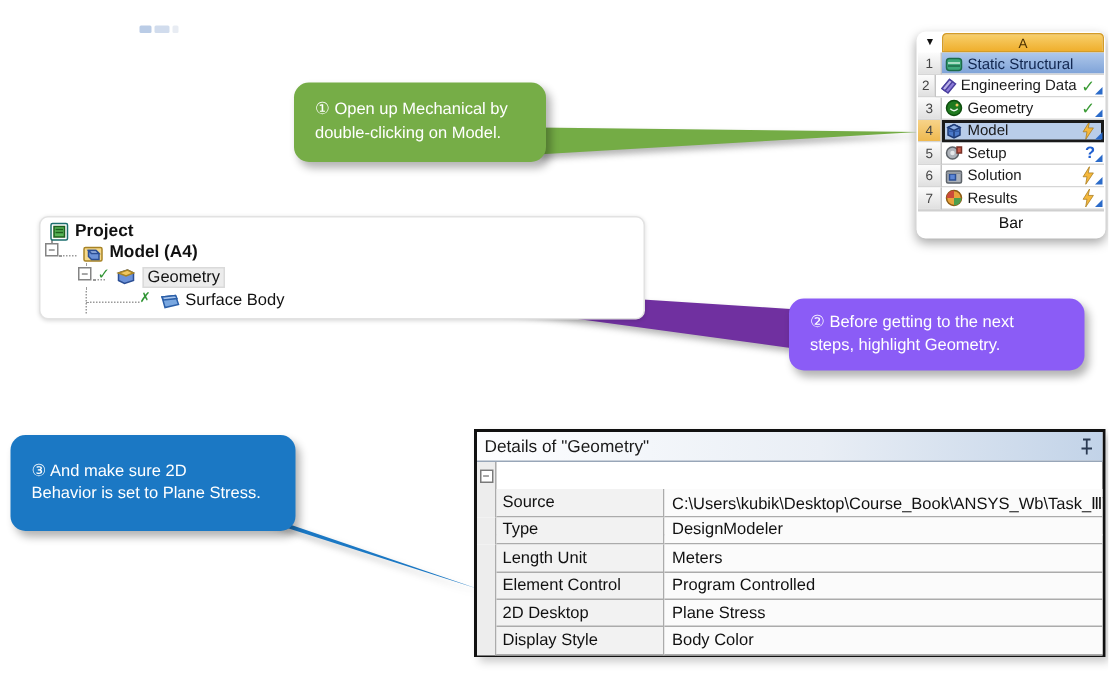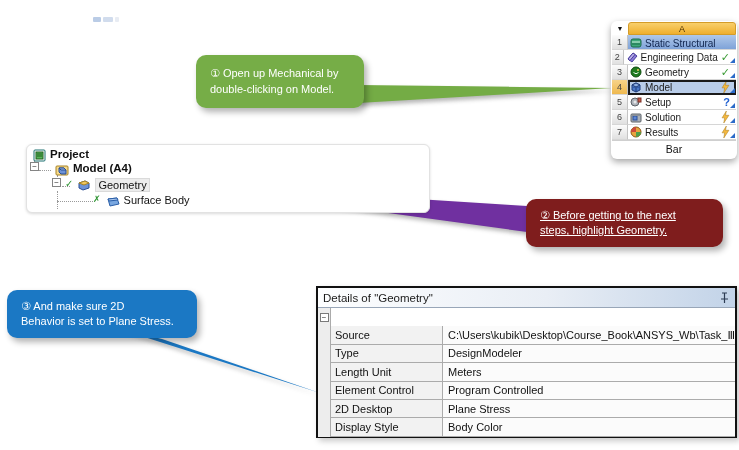--- a/index.html
+++ b/index.html
@@ -9,22 +9,22 @@
 
   
   #tails { position:absolute; left:0; top:0; width:739px; height:450px; pointer-events:none; }
   .tail { filter:drop-shadow(2px 3px 2px rgba(90,90,90,.45)); }
 
   
   .callout { position:absolute; border-radius:10px; color:#fff; font-size:11px; line-height:1.38;
              display:flex; align-items:center; padding:0 14px; white-space:pre-line;
              box-shadow:3px 4px 6px rgba(0,0,0,.30); }
   #callout-1 { left:196px; top:55px;  width:168px; height:53px; background:#76AD47; }
-  #callout-2 { left:526px; top:199px; width:197px; height:48px; background:#7f1d1d;text-decoration:underline; }
-  #callout-3 { left:7px;   top:290px; width:190px; height:48px; background:#1B78C4; }
+  #callout-2 { left:526px; top:199px; width:197px; height:48px; background:#8b5cf6; }
+  #callout-3 { left:7px;   top:290px; width:190px; height:64px; background:#1B78C4; }
 
   
   #artifact { position:absolute; left:93px; top:17px; width:26px; height:6px; display:flex; gap:2px; opacity:.85; }
   #artifact i { display:block; height:5px; border-radius:1px; }
 
   
   #wb-card { position:absolute; left:611px; top:21px; width:126px; height:138px; background:#fff;
              border-radius:6px; box-shadow:0 3px 7px rgba(0,0,0,.35); padding:1px 1px 0 1px; font-size:10px; }
   .wb-header { display:flex; height:13px; }
   .wb-tri { width:16px; display:flex; align-items:center; justify-content:center; font-size:7px; color:#111; }

